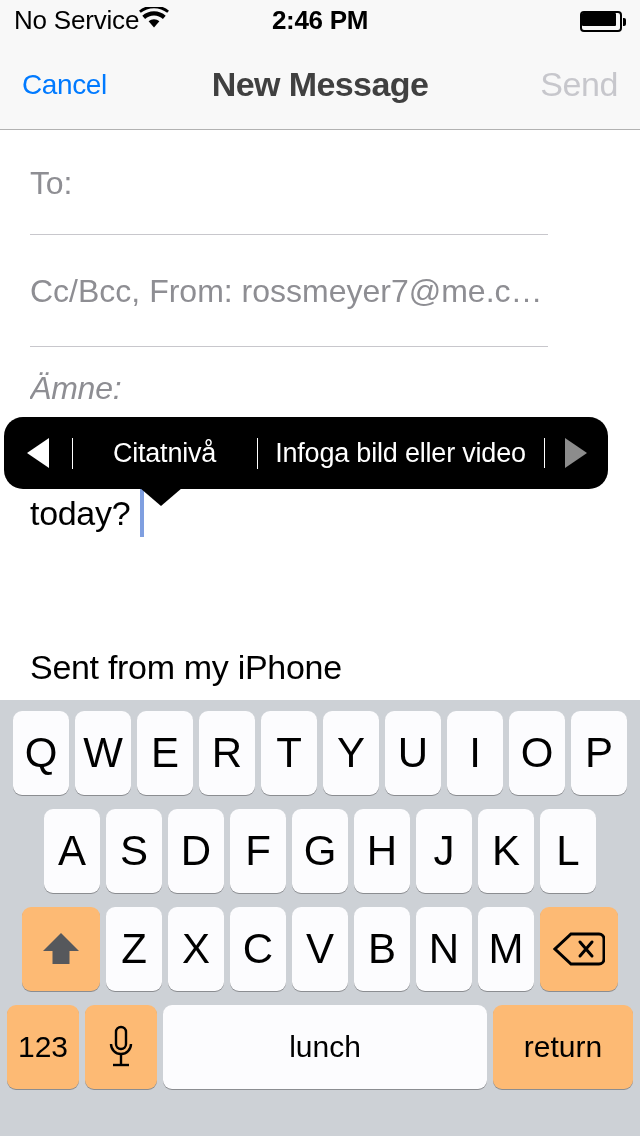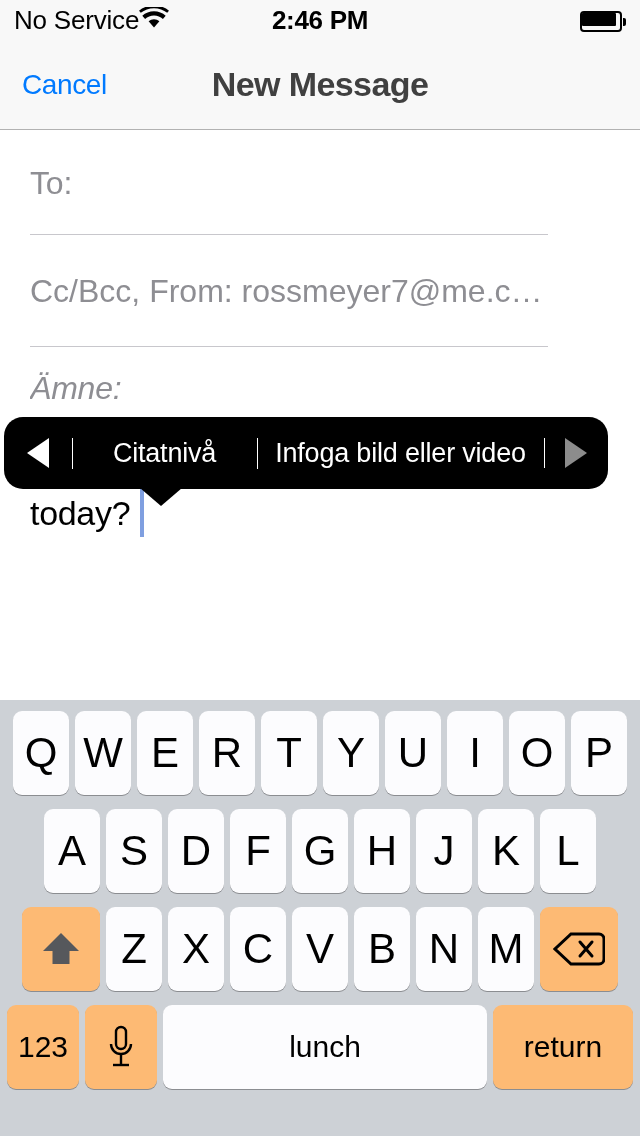--- a/index.html
+++ b/index.html
@@ -321,20 +321,21 @@
     <div class="sb-battery">
       <div class="batt-body"></div>
       <div class="batt-fill"></div>
       <div class="batt-tip"></div>
     </div>
   </div>
 
   <div id="nav-bar">
     <button id="nav-cancel">Cancel</button>
     <div id="nav-title">New Message</div>
+    <button id="nav-send">Send</button>
   </div>
 
   <div id="compose">
 
     <div class="field-row" id="row-to">
       <span class="field-label">To:</span>
     </div>
 
     <div class="field-row" id="row-cc">
       <span id="field-cc-text">Cc/Bcc, From: rossmeyer7@me.c…</span>
@@ -344,20 +345,21 @@
       <span class="field-label">Ämne:</span>
     </div>
 
     <div id="body-area">
       <div class="body-line">Want to meet here for lunch</div>
       <div class="body-line">
         <span>today?</span><span id="caret"></span>
       </div>
     </div>
 
+    <div id="signature">Sent from my iPhone</div>
   </div>
 
   <div id="edit-menu">
     <div class="menu-cell" id="menu-prev">
       <span class="tri-left"></span>
     </div>
     <div class="menu-cell" id="menu-quote">Citatnivå</div>
     <div class="menu-cell" id="menu-insert">Infoga bild eller video</div>
     <div class="menu-cell" id="menu-next">
       <span class="tri-right"></span>

